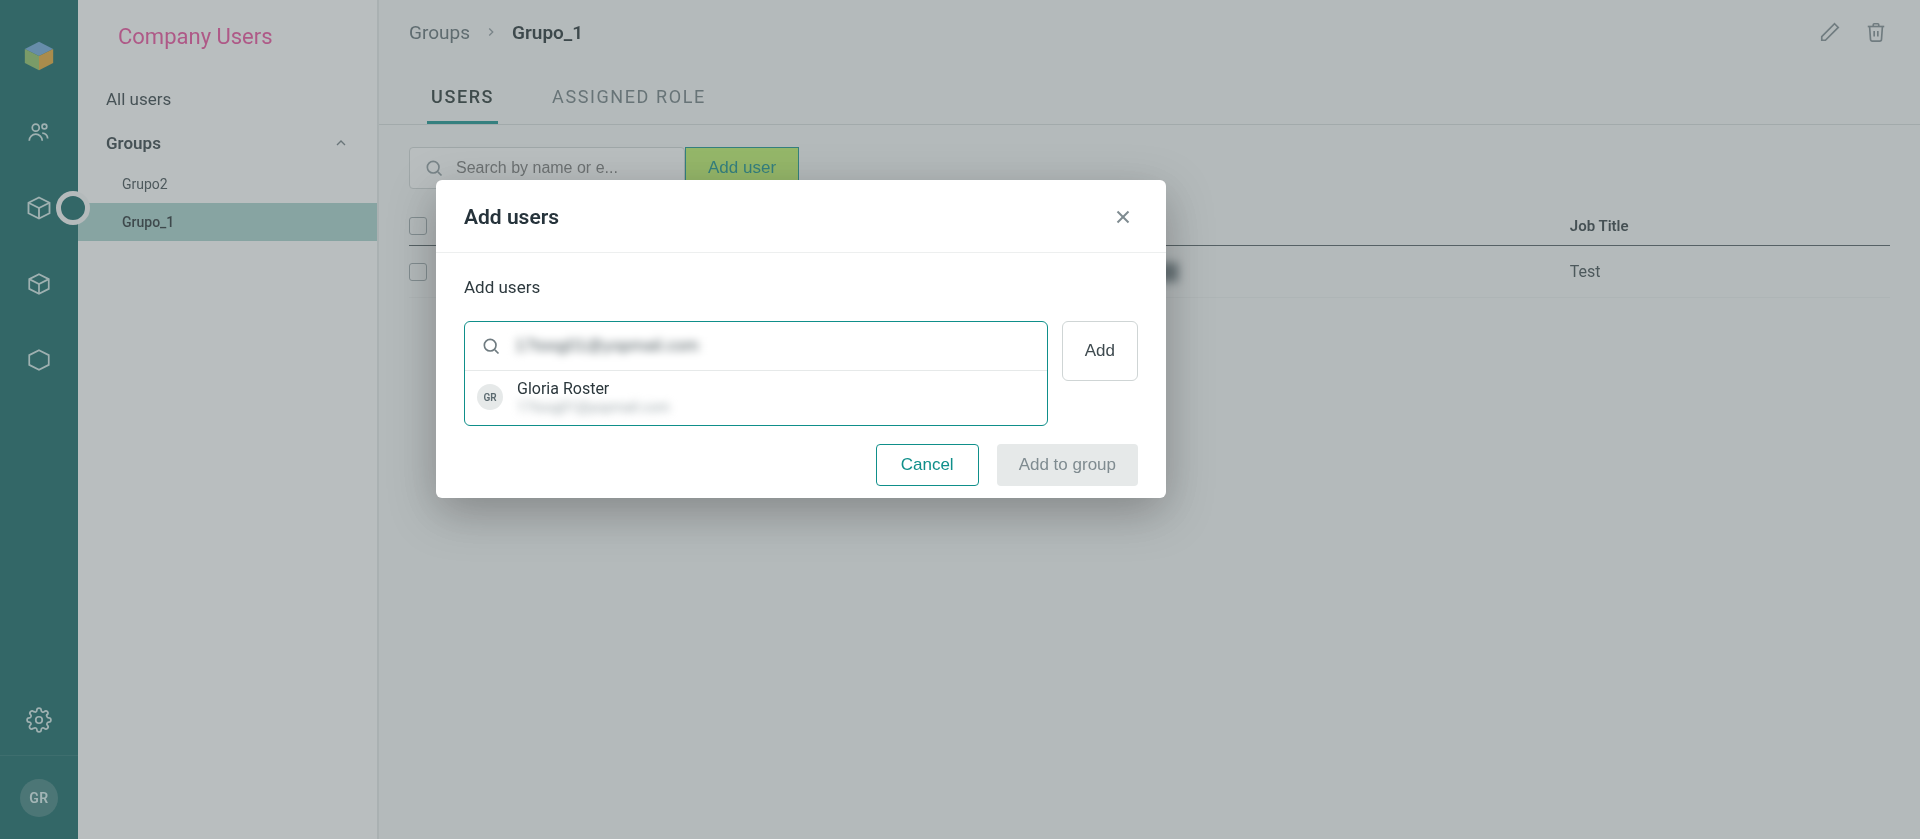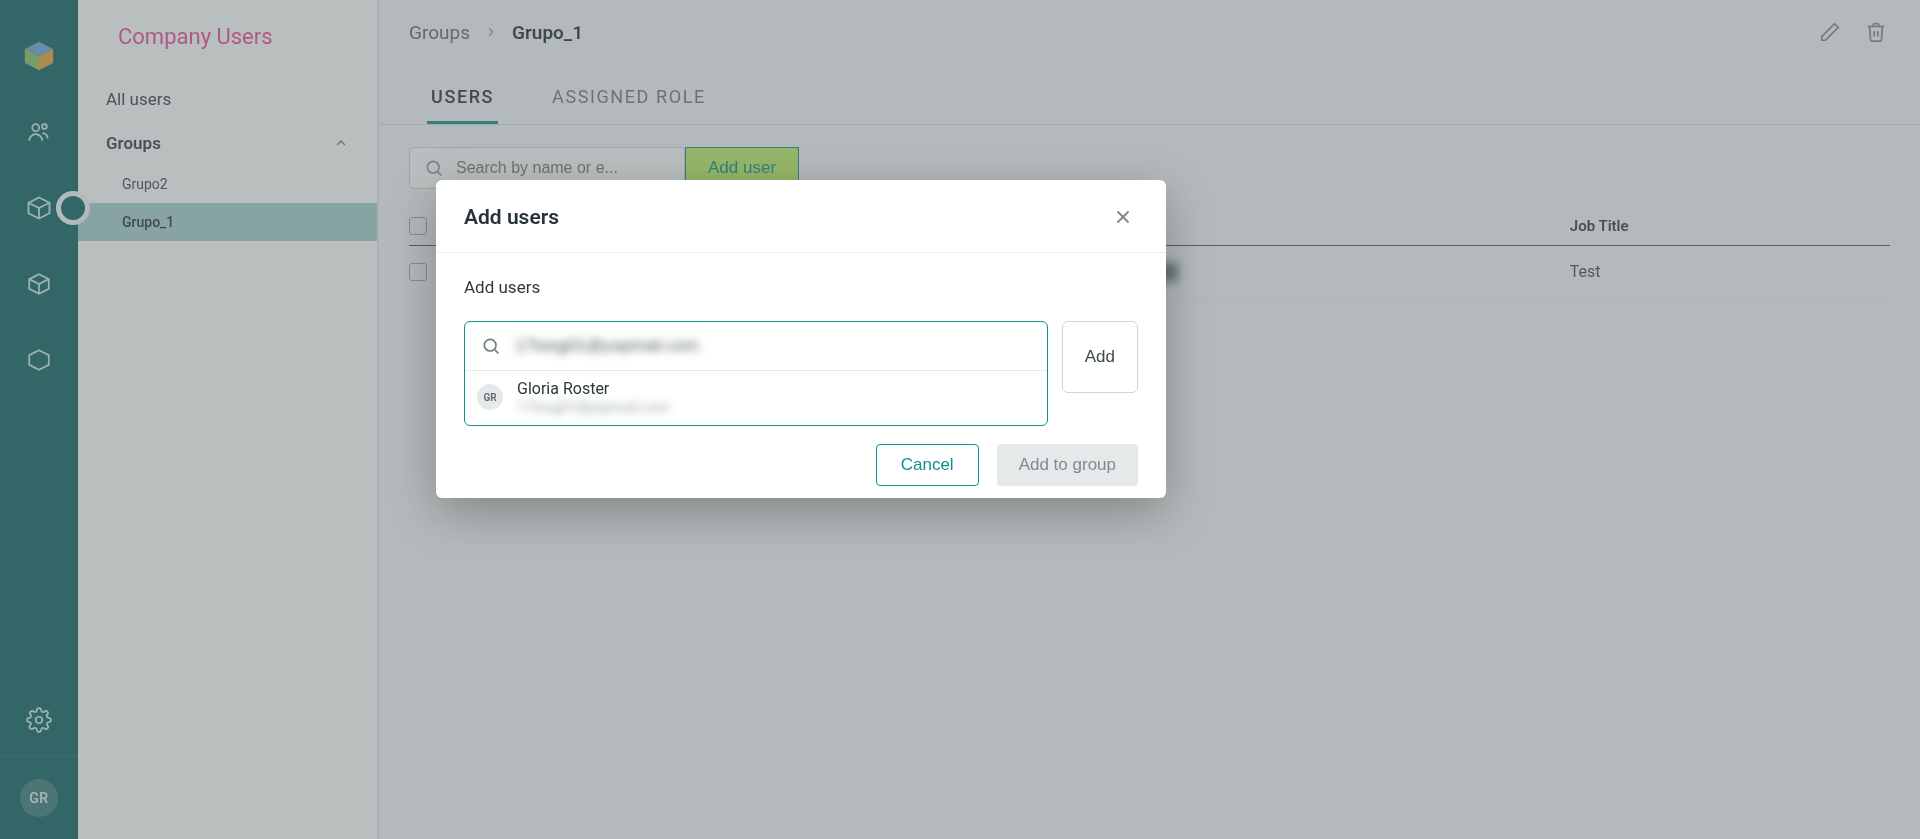--- a/index.html
+++ b/index.html
@@ -63,21 +63,21 @@
   .modal-body { padding:24px 28px 8px; }
   .modal-body .label { font-size:17px; color:#2d393e; margin-bottom:24px; }
   .search-row { display:flex; gap:14px; align-items:stretch;}
   .combo { flex:1; border:1.5px solid #0f8f8a; border-radius:6px; position:relative; background:#fff;}
   .combo-input { display:flex; align-items:center; gap:14px; padding:14px 16px; }
   .combo-input input { border:none; outline:none; font-size:17px; flex:1; color:#48555a; filter:blur(4px);}
   .dropdown { border-top:1px solid #e6e9e9; padding:8px 12px 10px; display:flex; align-items:center; gap:14px;}
   .mini-avatar { width:26px; height:26px; border-radius:50%; background:#e6e9e9; color:#5b6a70; font-size:10px; font-weight:600; display:flex; align-items:center; justify-content:center;}
   .dd-text .ln1 { font-size:16px; color:#2b373c;}
   .dd-text .ln2 { font-size:14px; color:#9aa5a9; filter:blur(4px); margin-top:1px;}
-  .btn-plain { border:1px solid #cfd5d5; background:#fff; border-radius:6px; padding:0 22px; font-size:17px; color:#3e4a4f; cursor:pointer; height:72px;}
+  .btn-plain { border:1px solid #cfd5d5; background:#fff; border-radius:6px; padding:0 22px; font-size:17px; color:#3e4a4f; cursor:pointer; height:60px;}
   .modal-foot { display:flex; justify-content:flex-end; gap:18px; padding:10px 28px 12px; }
   .btn-outline-teal2 { border:1.5px solid #0f8f8a; color:#0f8f8a; background:#fff; border-radius:4px; padding:10px 24px; font-size:17px; cursor:pointer;}
   .btn-disabled { border:none; background:#e6e9e9; color:#7f8b90; border-radius:4px; padding:10px 22px; font-size:17px; cursor:default;}
 
   svg { display:block; }
   .blur-txt { filter:blur(5px); color:#6f7b80;}
 </style>
 </head>
 <body>
 

